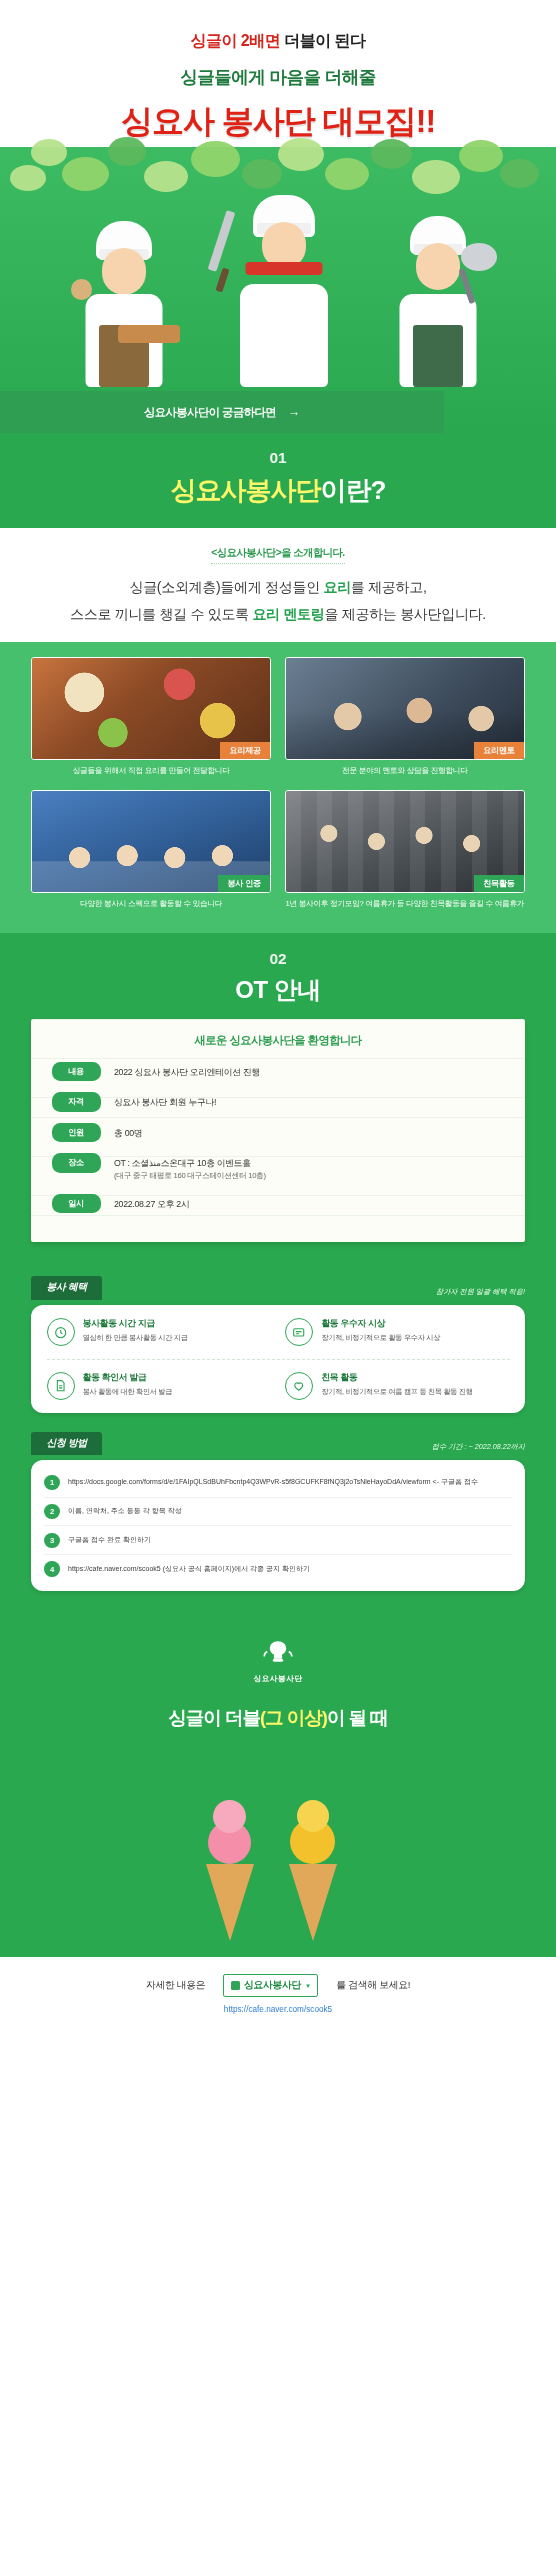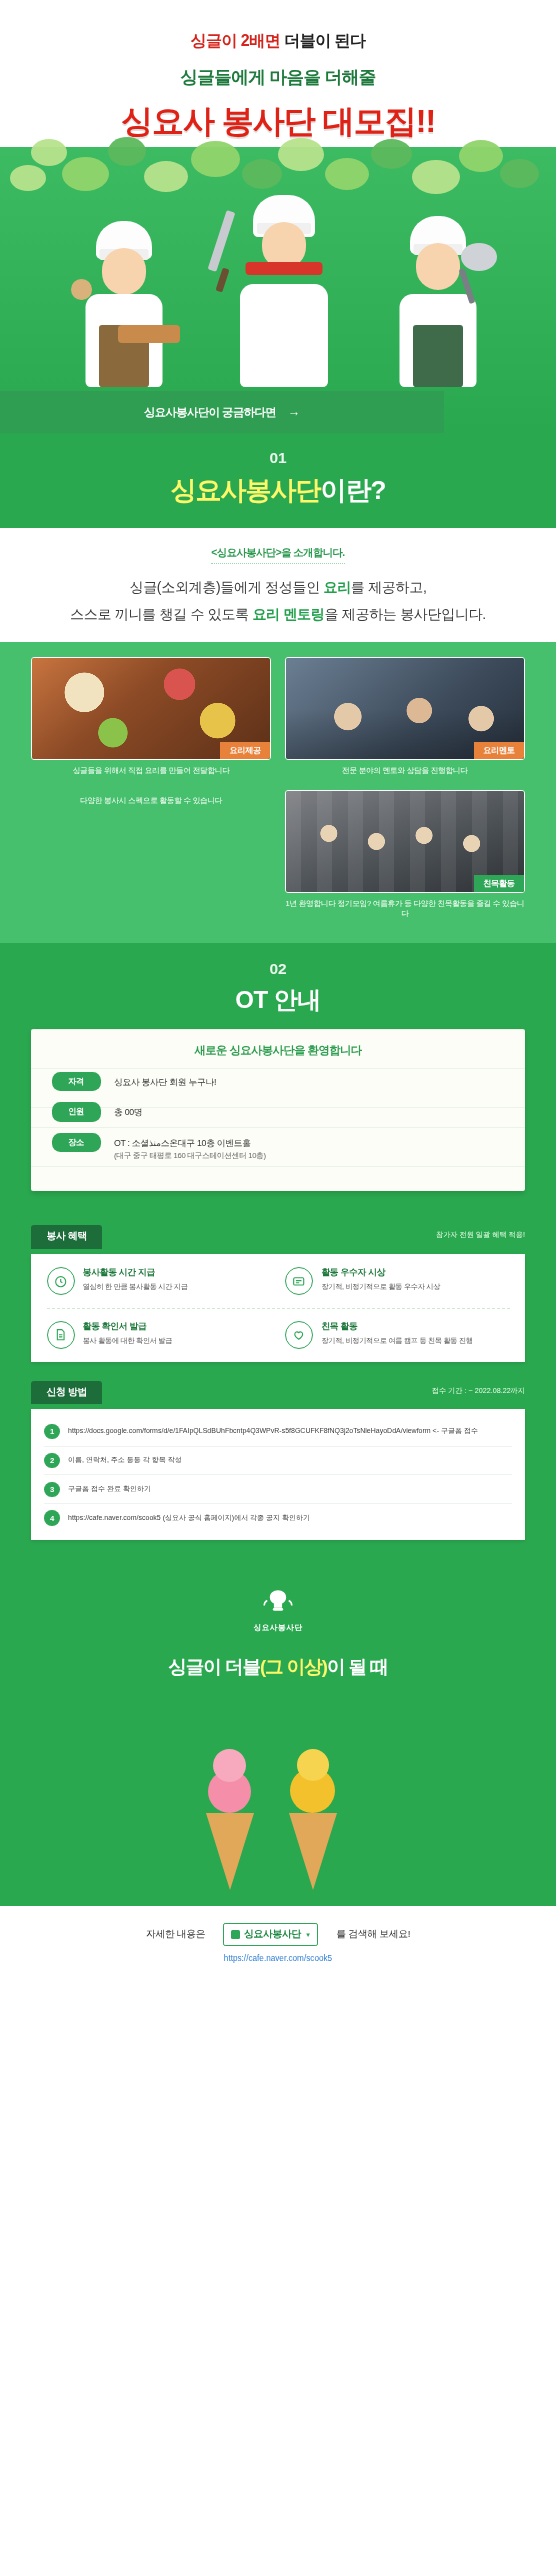--- a/index.html
+++ b/index.html
@@ -134,28 +134,28 @@
     text-align: center; padding: 4.1px 0; border-radius: 8.2px; letter-spacing: -0.3px;
   }
   .ot-val { flex: 1; padding-left: 13.4px; font-size: 8.8px; color: #333; line-height: 1.6; letter-spacing: -0.3px; padding-top: 3.1px; }
   .ot-val .sub { display: block; font-size: 7.7px; color: #666; }
 
   
   .sec3 { background: #2aa84f; padding: 15.5px 0 10.3px; text-align: center; }
   .sec3 .sec-title { font-size: 26px; font-weight: bold; color: #ffffff; letter-spacing: -0.5px; }
 
   .panel-wrap { background: #2aa84f; padding: 8.2px 31px 10.3px; }
-  .panel-head { display: flex; align-items: center; justify-content: space-between; margin-bottom: 5.2px; }
+  .panel-head { display: flex; align-items: flex-end; justify-content: space-between; margin-bottom: 5.2px; font-style: italic; }
   .panel-tab {
     background: #1d6d3a; color: #fff; font-size: 9.8px; font-weight: bold;
     padding: 5.2px 15.5px; border-radius: 3.1px 3.1px 0 0; letter-spacing: -0.3px;
   }
   .panel-note { color: #eaffe9; font-size: 7.2px; padding-bottom: 3.1px; }
   .panel {
-    background: #ffffff; border-radius: 0; padding: 13.4px 15.5px; box-shadow: 0 1.5px 4.1px rgba(0,0,0,.12);
+    background: #ffffff; border-radius: 12px; padding: 13.4px 15.5px; box-shadow: 0 1.5px 4.1px rgba(0,0,0,.12);
   }
   .benefit-grid { display: grid; grid-template-columns: 1fr 1fr; gap: 12.4px 14.4px; }
   .benefit { display: flex; gap: 8.2px; align-items: flex-start; }
   .benefit .bicon {
     flex: 0 0 28px; height: 28px; border-radius: 50%;
     border: 1px solid #2fa657; display: flex; align-items: center; justify-content: center;
     color: #2fa657;
   }
   .benefit .btxt .bt { font-size: 8.8px; font-weight: bold; color: #1e7a3c; margin-bottom: 3.1px; letter-spacing: -0.3px; }
   .benefit .btxt .bd { font-size: 7.2px; color: #555; line-height: 1.5; letter-spacing: -0.3px; }
@@ -310,63 +310,81 @@
               radial-gradient(circle at 26% 58%, #e4c9a8 0 13.4px, transparent 14px),
               radial-gradient(circle at 56% 52%, #dcb894 0 12.4px, transparent 13px),
               radial-gradient(circle at 82% 60%, #e4c9a8 0 12.4px, transparent 13px),
               linear-gradient(0deg, rgba(0,0,0,.22), rgba(0,0,0,0) 50%);"></div>
           <div class="tag" style="background:#e8813a;">요리멘토</div>
         </div>
         <div class="caption">전문 분야의 멘토와 상담을 진행합니다</div>
       </div>
 
       <div class="card">
+        <div class="thumb">
+          <div class="ph" style="background:linear-gradient(160deg,#4a7fc1 0%,#2f5c93 55%,#1e3f68 100%);"></div>
+          <div class="ph" style="background:
+              radial-gradient(circle at 20% 66%, #f0d7b8 0 10.3px, transparent 10.8px),
+              radial-gradient(circle at 40% 64%, #f0d7b8 0 10.3px, transparent 10.8px),
+              radial-gradient(circle at 60% 66%, #f0d7b8 0 10.3px, transparent 10.8px),
+              radial-gradient(circle at 80% 64%, #f0d7b8 0 10.3px, transparent 10.8px),
+              linear-gradient(0deg, rgba(255,255,255,.18) 0 30%, transparent 31%);"></div>
+          <div class="tag" style="background:#2fa657;">봉사 인증</div>
+        </div>
         <div class="caption">다양한 봉사시 스펙으로 활동할 수 있습니다</div>
       </div>
 
       <div class="card">
         <div class="thumb">
           <div class="ph" style="background:linear-gradient(160deg,#7d7f83 0%,#4d5257 55%,#2d3134 100%);"></div>
           <div class="ph" style="background:
               radial-gradient(circle at 18% 42%, #e8d3b5 0 8.2px, transparent 8.8px),
               radial-gradient(circle at 38% 50%, #e8d3b5 0 8.2px, transparent 8.8px),
               radial-gradient(circle at 58% 44%, #e8d3b5 0 8.2px, transparent 8.8px),
               radial-gradient(circle at 78% 52%, #e8d3b5 0 8.2px, transparent 8.8px),
               repeating-linear-gradient(90deg, rgba(255,255,255,.08) 0 15.5px, transparent 15.5px 31px);"></div>
           <div class="tag" style="background:#2fa657;">친목활동</div>
         </div>
-        <div class="caption">1년 환영합니다 정기모임? 여름휴가 등 다양한 친목활동을 즐길 수 있습니다</div>
+        <div class="caption">1년 봉사이후 정기모임? 여름휴가 등 다양한 친목활동을 즐길 수 여름휴가</div>
       </div>
 
     </div>
   </div>
 
   <section class="sec2">
     <div class="sec-num">02</div>
     <div class="sec-title">OT 안내</div>
   </section>
 
   <div class="ot-box-wrap">
     <div class="ot-box">
       <div class="ot-head">새로운 싱요사봉사단을 환영합니다</div>
 
+      <div class="ot-row">
+        <div class="ot-key">내용</div>
+        <div class="ot-val">2022 싱요사 봉사단 오리엔테이션 진행</div>
+      </div>
       <div class="ot-row">
         <div class="ot-key">자격</div>
         <div class="ot-val">싱요사 봉사단 회원 누구나!</div>
       </div>
       <div class="ot-row">
         <div class="ot-key">인원</div>
         <div class="ot-val">총 00명</div>
       </div>
       <div class="ot-row">
         <div class="ot-key">장소</div>
         <div class="ot-val">
           <span>OT : 소셜منذ스온대구 10층 이벤트홀</span>
           <span class="sub">(대구 중구 태평로 160 대구스테이션센터 10층)</span>
         </div>
+      </div>
+      <div class="ot-row">
+        <div class="ot-key">일시</div>
+        <div class="ot-val">2022.08.27 오후 2시</div>
       </div>
     </div>
   </div>
 
 
   <div class="panel-wrap">
     <div class="panel-head">
       <div class="panel-tab">봉사 혜택</div>
       <div class="panel-note">참가자 전원 일괄 혜택 적용!</div>
     </div>

